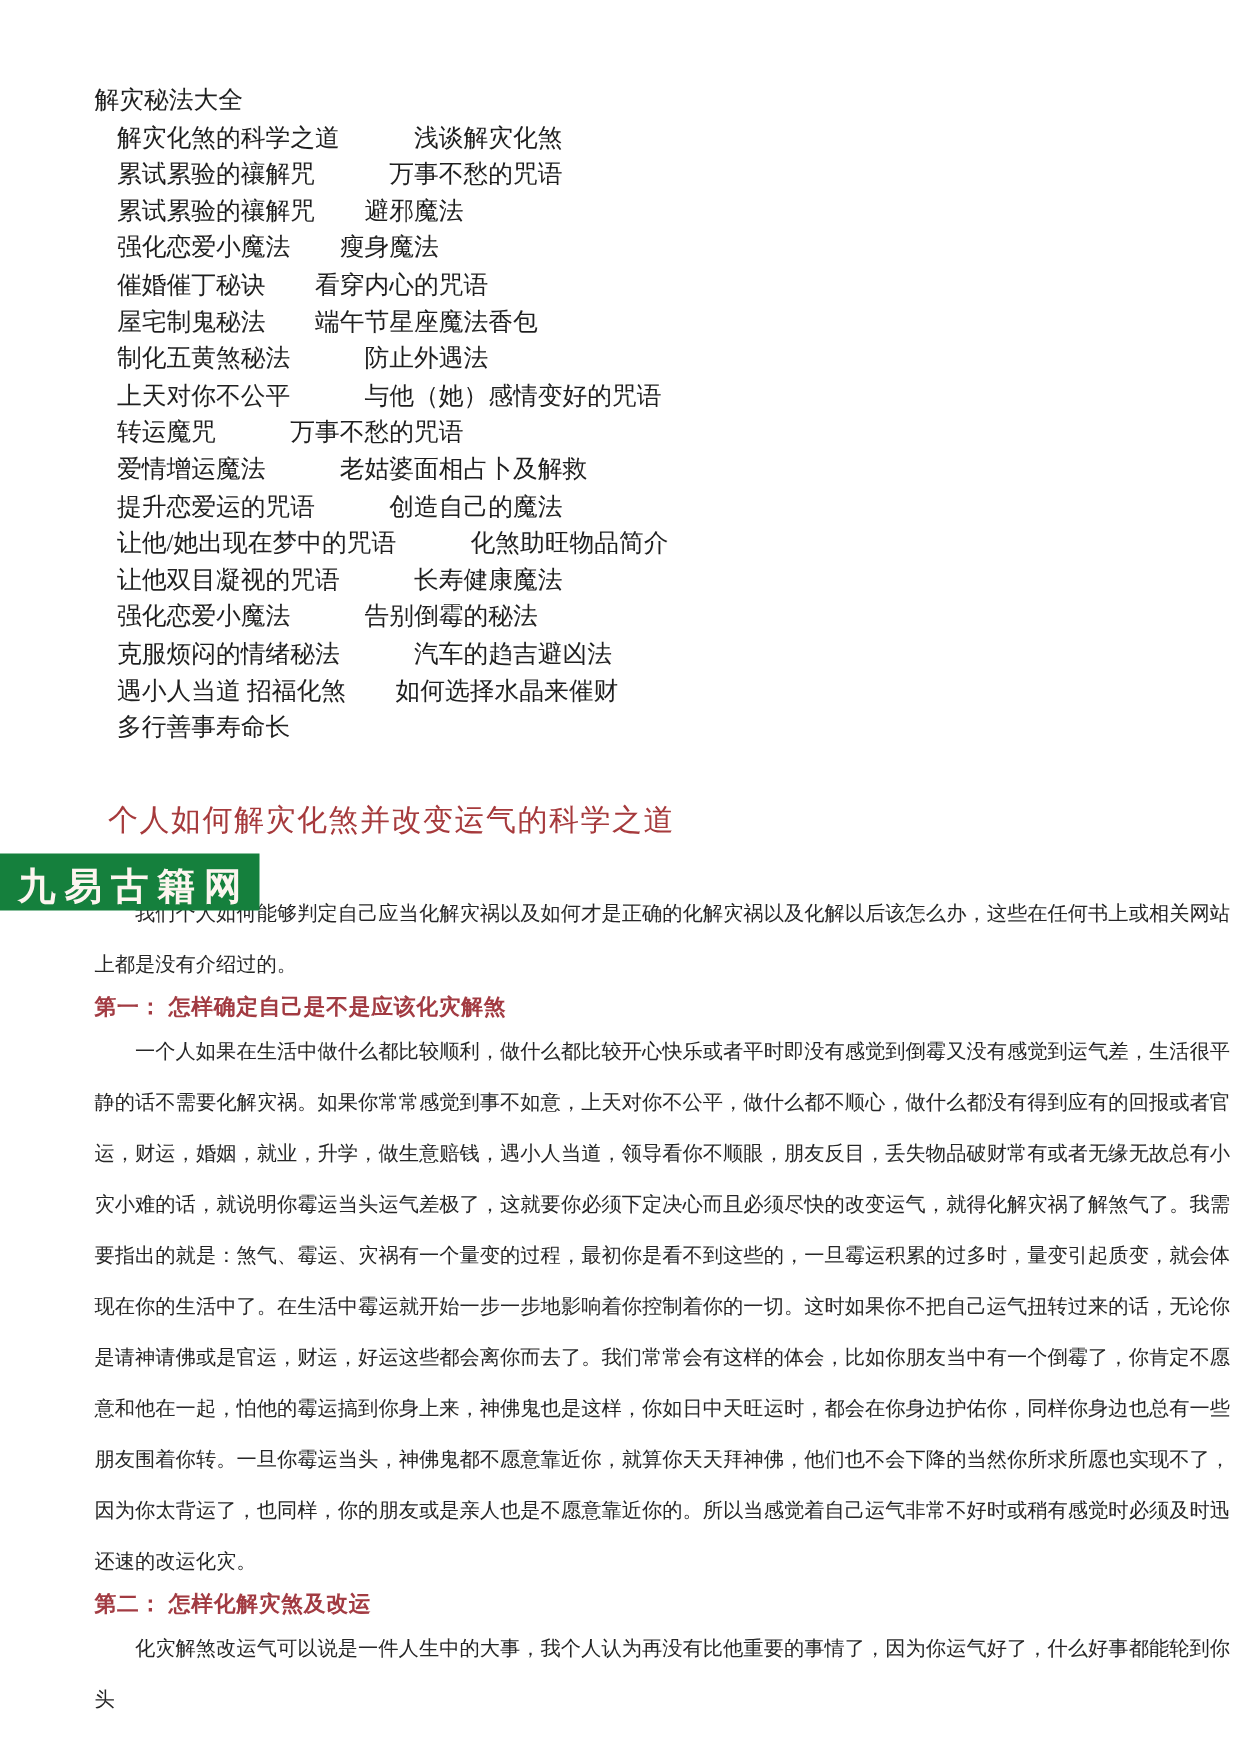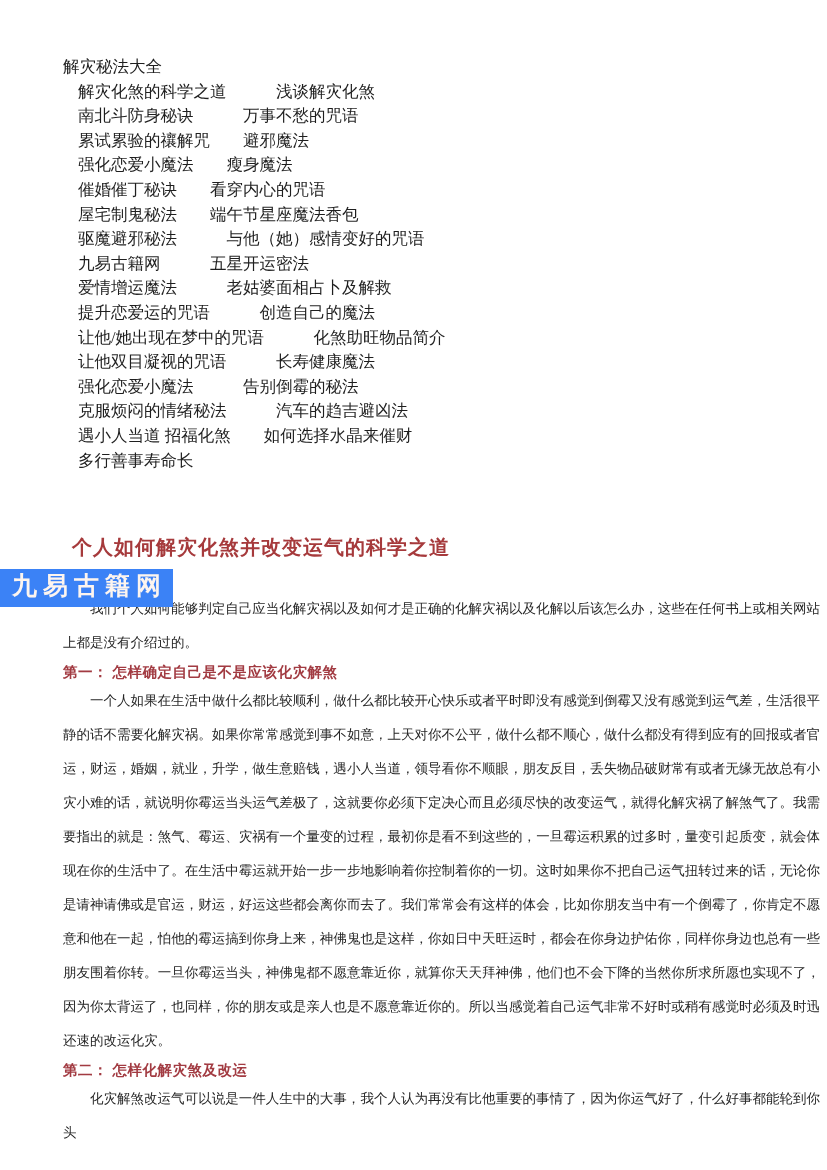--- a/index.html
+++ b/index.html
@@ -16,29 +16,29 @@
     position:absolute;left:63px;top:55px;width:757px;
     font-size:16.5px;line-height:24.6px;
     color:#1f1f1f;
   }
   .toc-title{white-space:pre-wrap;}
   .toc-item{padding-left:15px;white-space:pre-wrap;}
   
   .heading{
     position:absolute;left:72px;top:533px;margin:0;
     font-family:"Liberation Sans","DejaVu Sans",sans-serif;
-    font-weight:bold;font-size:20px;line-height:28px;
+    font-weight:normal;font-size:20px;line-height:28px;
     color:#a63a3c;letter-spacing:1px;
   }
   
   .watermark{
     position:absolute;left:0;top:569px;
     width:173px;height:38px;box-sizing:border-box;
-    background:#3b82f6;
-    display:flex;align-items:flex-start;
+    background:#15803d;
+    display:flex;align-items:flex-end;
     padding-left:12px;
     z-index:3;
   }
   .watermark span{
     font-family:"Liberation Sans","DejaVu Sans",sans-serif;
     font-weight:bold;font-size:25px;color:#fdf5ef;
     letter-spacing:6px;white-space:nowrap;
   }
   
   .body{
@@ -59,27 +59,28 @@
   }
 </style>
 </head>
 <body>
 
 <div class="page">
 
   <div class="toc">
     <div class="toc-title">解灾秘法大全</div>
     <div class="toc-item">解灾化煞的科学之道　　　浅谈解灾化煞</div>
-    <div class="toc-item">南北斗防身秘诀　　　万事不愁的咒语</div>
+    <div class="toc-item">累试累验的禳解咒　　　万事不愁的咒语</div>
     <div class="toc-item">累试累验的禳解咒　　避邪魔法</div>
     <div class="toc-item">强化恋爱小魔法　　瘦身魔法</div>
     <div class="toc-item">催婚催丁秘诀　　看穿内心的咒语</div>
     <div class="toc-item">屋宅制鬼秘法　　端午节星座魔法香包</div>
-    <div class="toc-item">驱魔避邪秘法　　　与他（她）感情变好的咒语</div>
-    <div class="toc-item">九易古籍网　　　五星开运密法</div>
+    <div class="toc-item">制化五黄煞秘法　　　防止外遇法</div>
+    <div class="toc-item">上天对你不公平　　　与他（她）感情变好的咒语</div>
+    <div class="toc-item">转运魔咒　　　万事不愁的咒语</div>
     <div class="toc-item">爱情增运魔法　　　老姑婆面相占卜及解救</div>
     <div class="toc-item">提升恋爱运的咒语　　　创造自己的魔法</div>
     <div class="toc-item">让他/她出现在梦中的咒语　　　化煞助旺物品简介</div>
     <div class="toc-item">让他双目凝视的咒语　　　长寿健康魔法</div>
     <div class="toc-item">强化恋爱小魔法　　　告别倒霉的秘法</div>
     <div class="toc-item">克服烦闷的情绪秘法　　　汽车的趋吉避凶法</div>
     <div class="toc-item">遇小人当道 招福化煞　　如何选择水晶来催财</div>
     <div class="toc-item">多行善事寿命长</div>
   </div>
 

